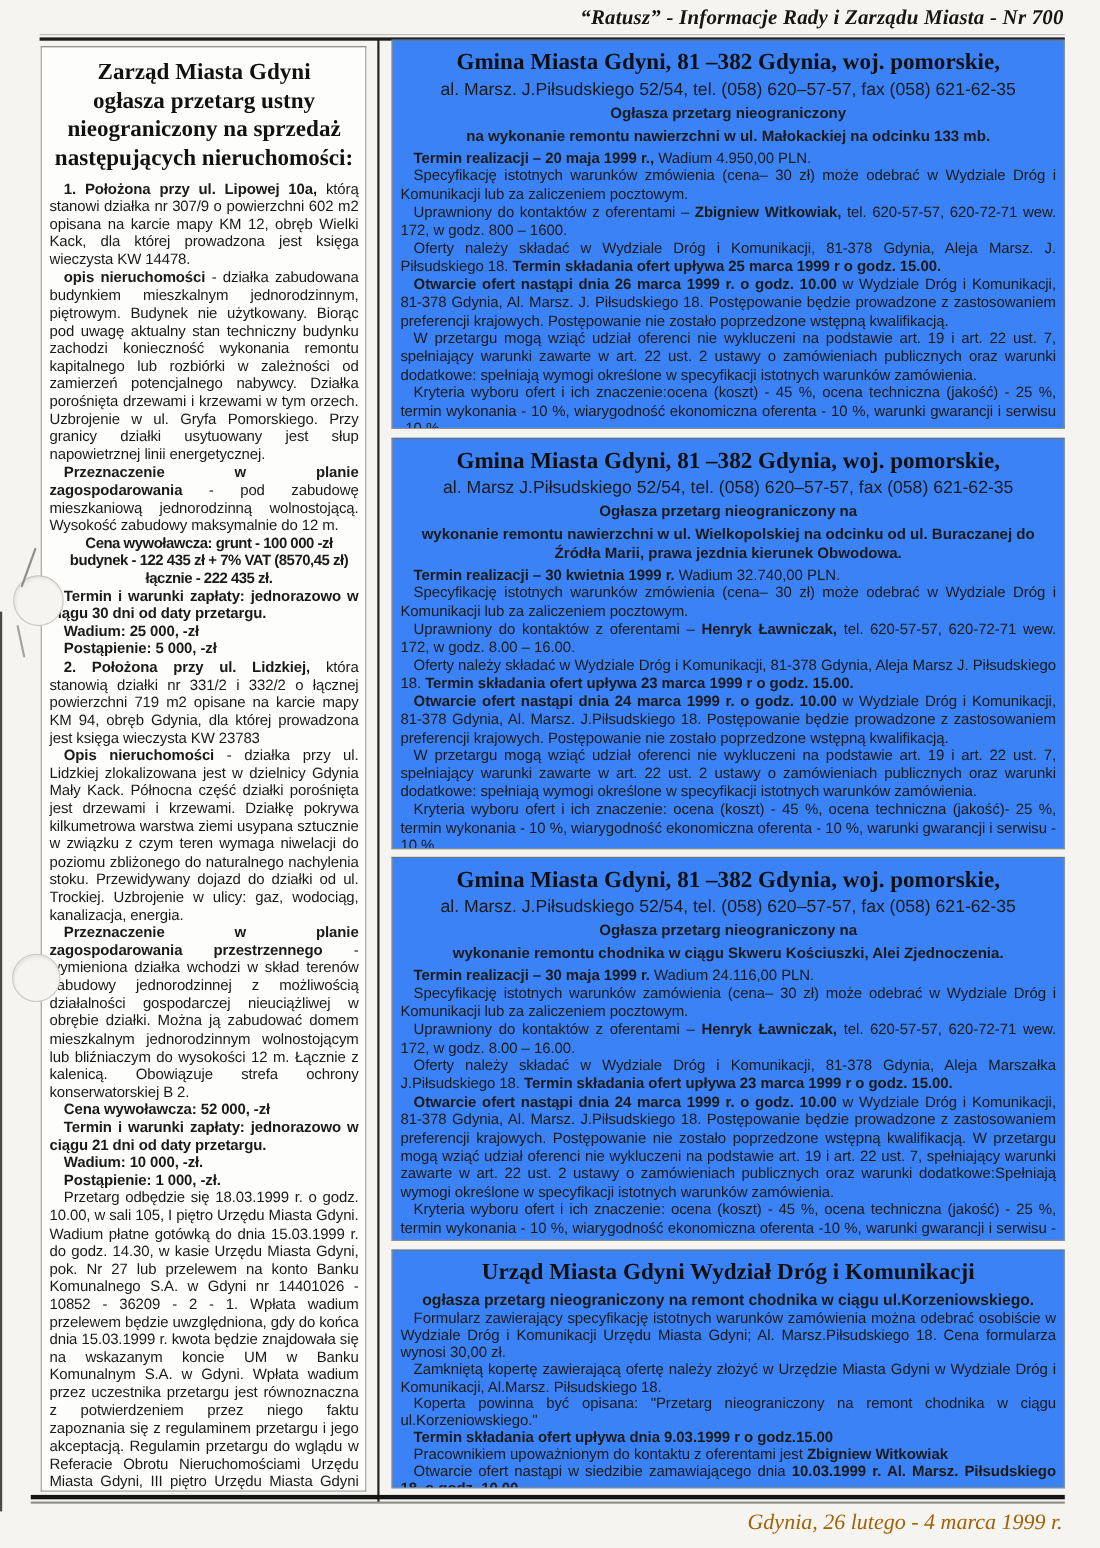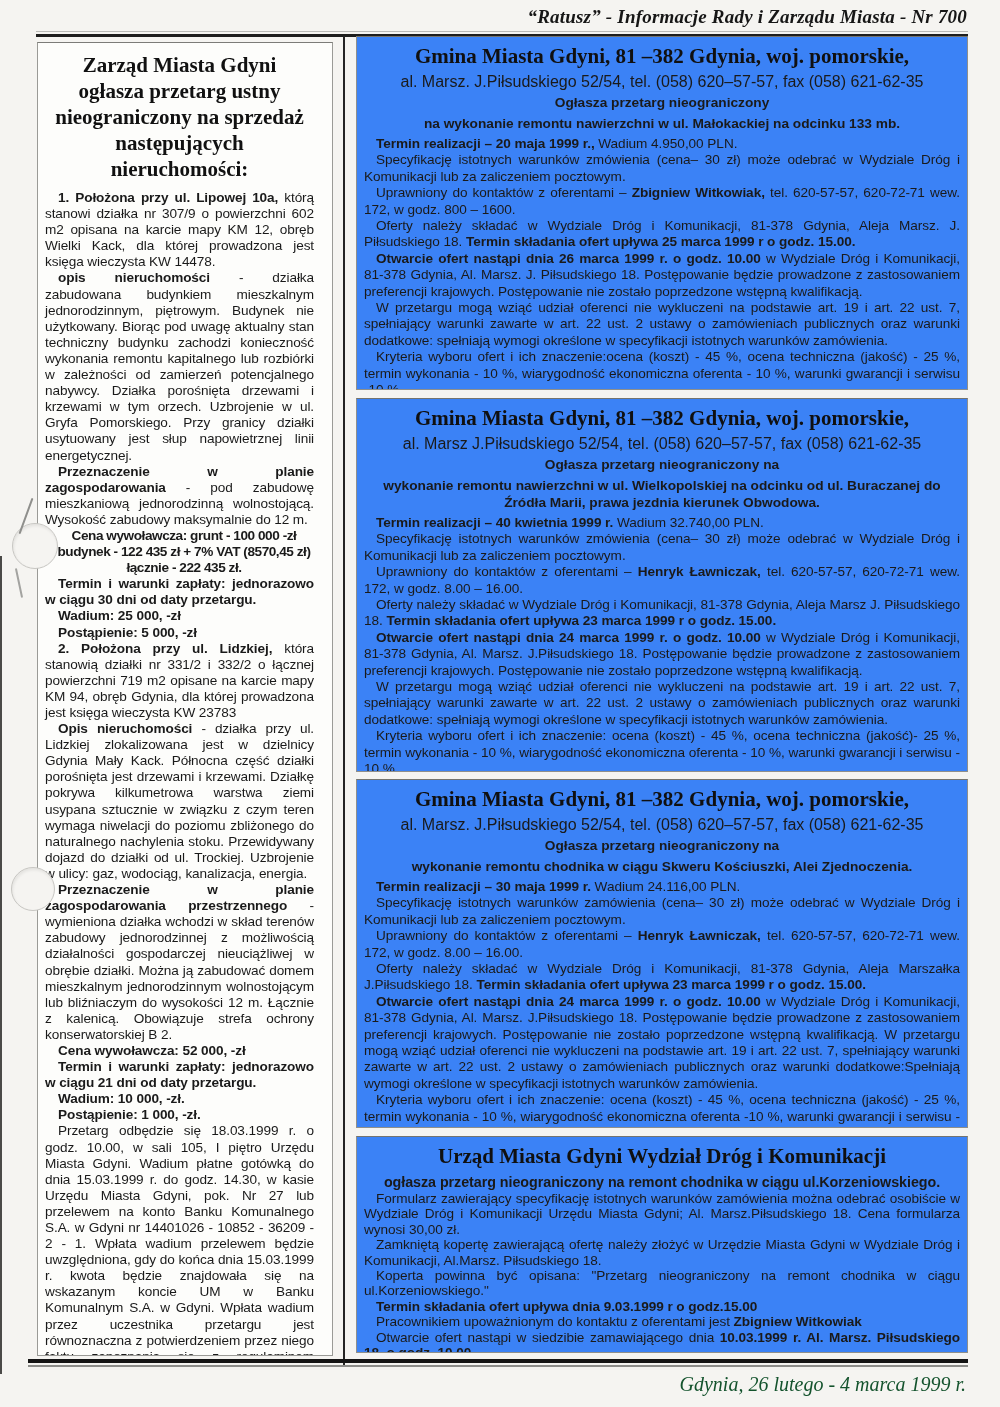--- a/index.html
+++ b/index.html
@@ -21,34 +21,34 @@
     position:absolute;left:36px;right:32px;top:31px;height:2px;
     border-top:1px solid #b9b9b6;border-bottom:3px solid #1d1d1d;
   }
   .bottom-rule{
     position:absolute;left:28px;right:32px;top:1359px;height:2px;
     border-top:4px solid #141414;border-bottom:2px solid #8d8d8a;
   }
   .footer{
     position:absolute;top:1373px;right:34px;
     font-family:"Liberation Serif",serif;font-style:italic;
-    font-size:20px;color:#14532d;
+    font-size:20px;color:#a16207;
   }
   .col-divider{
     position:absolute;left:343px;top:36px;width:2px;height:1330px;background:#242424;
   }
   .scan-edge{
     position:absolute;left:0;top:556px;width:2px;height:818px;background:#4a4a48;
   }
 
   
   .left-box{
     position:absolute;left:37px;top:42px;width:296px;height:1314px;
     background:#fdfdfb;border:1.5px solid #9a9a96;border-top-color:#7c7c78;
-    box-sizing:border-box;padding:7px 18px 0 7px;overflow:hidden;
+    box-sizing:border-box;padding:7px 6px 0 7px;overflow:hidden;
   }
   .left-title{
     margin:2px 0 8px 0;
     font-family:"Liberation Serif",serif;font-weight:bold;
     font-size:21px;line-height:26px;text-align:center;color:#111;
   }
   .lp{
     margin:0;font-size:13.6px;line-height:16.1px;
     text-align:justify;text-indent:13px;letter-spacing:-.1px;
   }
@@ -136,21 +136,21 @@
   <p class="bp"><span class="bseg">Otwarcie ofert nastąpi dnia 26 marca 1999 r. o godz. 10.00</span><span> w Wydziale Dróg i Komunikacji, 81-378 Gdynia, Al. Marsz. J. Piłsudskiego 18. Postępowanie będzie prowadzone z zastosowaniem preferencji krajowych. Postępowanie nie zostało poprzedzone wstępną kwalifikacją.</span></p>
   <p class="bp"><span>W przetargu mogą wziąć udział oferenci nie wykluczeni na podstawie art. 19 i art. 22 ust. 7, spełniający warunki zawarte w art. 22 ust. 2 ustawy o zamówieniach publicznych oraz warunki dodatkowe: spełniają wymogi określone w specyfikacji istotnych warunków zamówienia.</span></p>
   <p class="bp"><span>Kryteria wyboru ofert i ich znaczenie:ocena (koszt) - 45 %, ocena techniczna (jakość) - 25 %, termin wykonania - 10 %, wiarygodność ekonomiczna oferenta - 10 %, warunki gwarancji i serwisu -10 %</span></p>
 </section>
 
 <section class="ann" id="ann2">
   <h2 class="ann-title">Gmina Miasta Gdyni, 81 –382 Gdynia, woj. pomorskie,</h2>
   <div class="ann-address">al. Marsz J.Piłsudskiego 52/54, tel. (058) 620–57-57, fax (058) 621-62-35</div>
   <div class="ann-sub">Ogłasza przetarg nieograniczony na</div>
   <div class="ann-sub">wykonanie remontu nawierzchni w ul. Wielkopolskiej na odcinku od ul. Buraczanej do Źródła Marii, prawa jezdnia kierunek Obwodowa.</div>
-  <p class="bp"><span class="bseg">Termin realizacji –  40 kwietnia 1999 r.</span><span> Wadium 32.740,00 PLN.</span></p>
+  <p class="bp"><span class="bseg">Termin realizacji –  30 kwietnia 1999 r.</span><span> Wadium 32.740,00 PLN.</span></p>
   <p class="bp"><span>Specyfikację istotnych warunków zmówienia (cena– 30 zł) może odebrać w Wydziale Dróg i Komunikacji lub za zaliczeniem pocztowym.</span></p>
   <p class="bp"><span>Uprawniony do kontaktów z oferentami – </span><span class="bseg">Henryk Ławniczak,</span><span> tel. 620-57-57, 620-72-71 wew. 172, w godz. 8.00 – 16.00.</span></p>
   <p class="bp"><span>Oferty należy składać w Wydziale Dróg i Komunikacji, 81-378 Gdynia, Aleja Marsz J. Piłsudskiego 18. </span><span class="bseg">Termin składania ofert upływa 23 marca 1999 r o godz. 15.00.</span></p>
   <p class="bp"><span class="bseg">Otwarcie ofert nastąpi dnia 24 marca 1999 r. o godz. 10.00</span><span> w Wydziale Dróg i Komunikacji, 81-378 Gdynia, Al. Marsz. J.Piłsudskiego 18. Postępowanie będzie prowadzone z zastosowaniem preferencji krajowych. Postępowanie nie zostało poprzedzone wstępną kwalifikacją.</span></p>
   <p class="bp"><span>W przetargu mogą wziąć udział oferenci nie wykluczeni na podstawie art. 19 i art. 22 ust. 7, spełniający warunki zawarte w art. 22 ust. 2 ustawy o zamówieniach publicznych oraz warunki dodatkowe: spełniają wymogi określone w specyfikacji istotnych warunków zamówienia.</span></p>
   <p class="bp"><span>Kryteria wyboru ofert i ich znaczenie: ocena (koszt) - 45 %, ocena techniczna (jakość)- 25 %, termin wykonania - 10 %, wiarygodność ekonomiczna oferenta - 10 %, warunki gwarancji i serwisu - 10 %</span></p>
 </section>
 
 <section class="ann" id="ann3">
   <h2 class="ann-title">Gmina Miasta Gdyni, 81 –382 Gdynia, woj. pomorskie,</h2>

